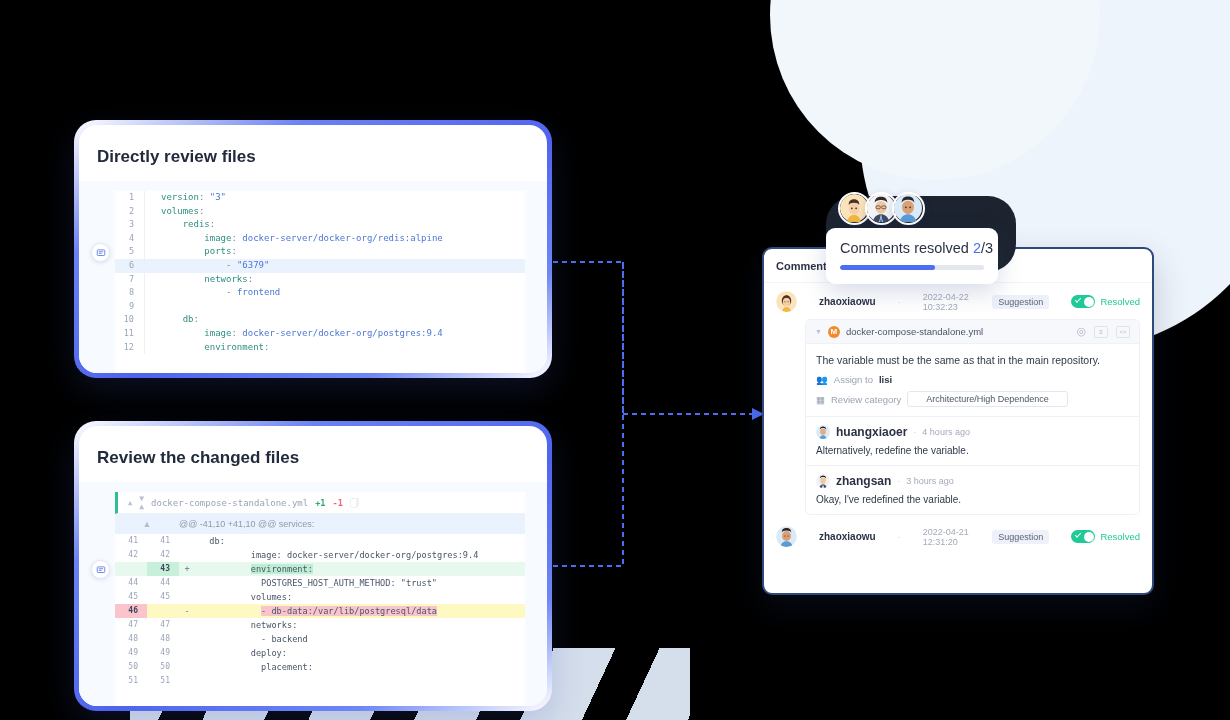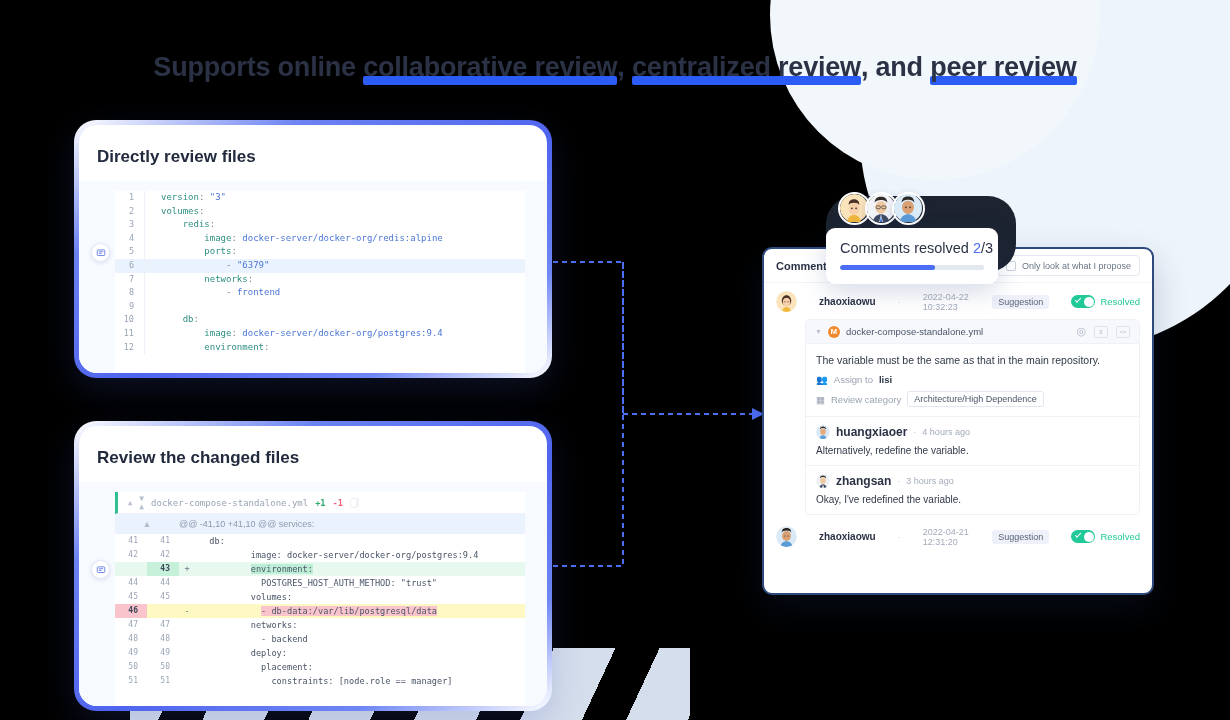--- a/index.html
+++ b/index.html
@@ -246,21 +246,21 @@
   }
   .cmt-main { padding: 9px 10px 9px 10px; }
   .cmt-text { font-size: 10.5px; color: #2f3847; line-height: 15px; }
   .meta-row {
     display: flex; align-items: center; gap: 6px;
     margin-top: 6px; font-size: 9.5px; color: #9aa3b2;
   }
   .meta-row b { color: #2f3847; }
   .cat-chip {
     border: 1px solid #e1e6ef; border-radius: 3px;
-    padding: 2px 6px; font-size: 9px; color: #4a5568; background: #fff;
+    padding: 2px 18px; font-size: 9px; color: #4a5568; background: #fff;
   }
   .reply {
     border-top: 1px solid #eef1f6;
     padding: 8px 10px 9px 10px;
   }
   .reply-head { display: flex; align-items: center; gap: 6px; }
   .reply-name { font-size: 12px; font-weight: 700; color: #2b3245; }
   .reply-text { font-size: 10px; color: #2f3847; margin-top: 6px; }
 
   
@@ -297,23 +297,20 @@
 </style>
 </head>
 <body>
 
 <div id="stage">
 
   <div class="bg-blob"></div>
   <div class="bg-blob2"></div>
   <div class="bg-stripes"></div>
 
-  <div class="headline">
-    <span>Supports online </span><span class="hl">collaborative review</span><span>, </span><span class="hl">centralized review</span><span>, and </span><span class="hl">peer review</span>
-  </div>
 
   <div class="device" id="card-top">
     <div class="device-inner">
       <div class="card-title">Directly review files</div>
       <div class="card-body">
         <div class="gutter-badge" style="left:12px; top:62px;">
           <svg viewBox="0 0 16 16" fill="none" stroke="#5b79e8" stroke-width="1.4">
             <rect x="2" y="3" width="12" height="9" rx="1.5"></rect>
             <line x1="4.5" y1="6" x2="11.5" y2="6"></line>
             <line x1="4.5" y1="8.6" x2="9" y2="8.6"></line>
@@ -455,46 +452,36 @@
               <div class="diff-row">
                 <span class="dn b1">50</span>
                 <span class="dn b2">50</span>
                 <span class="sign"></span>
                 <span class="dtext">            placement:</span>
               </div>
               <div class="diff-row">
                 <span class="dn b1">51</span>
                 <span class="dn b2">51</span>
                 <span class="sign"></span>
-                <span class="dtext">              constraints: [node.role == manager]</span>
               </div>
             </div>
         </div>
       </div>
     </div>
   </div>
 
   <svg class="connector" width="230" height="330">
     <path d="M 4 12 L 83 12 L 83 164 M 83 12 L 83 316 L 4 316 M 83 164 L 212 164" stroke="#4c6ef5" stroke-width="2" fill="none" stroke-dasharray="5 4"></path>
     <polygon points="212,158 224,164 212,170" fill="#4c6ef5"></polygon>
   </svg>
 
   <div id="panel">
 
     <div class="panel-topbar">
       <div class="t-left">Comment</div>
-      <div class="t-right">
-        <div class="pill">
-          <span>y</span>
-        </div>
-        <div class="pill">
-          <span class="cbx"></span>
-          <span>Only look at what I propose</span>
-        </div>
-      </div>
     </div>
 
     <div class="comment-block">
       <div class="cmt-head">
         <span class="avatar av-24">
           <svg viewBox="0 0 40 40" width="21" height="21">
             <circle cx="20" cy="20" r="20" fill="#fbe3bb"></circle>
             <path d="M20 9c6 0 9 4 9 9 0 6-4 10-9 10s-9-4-9-10c0-5 3-9 9-9z" fill="#4a3326"></path>
             <ellipse cx="20" cy="21" rx="7" ry="8.2" fill="#f6cfa8"></ellipse>
             <path d="M13 16c2-4 12-4 14 0 .5-6-3.6-8-7-8s-7.6 2-7 8z" fill="#4a3326"></path>

